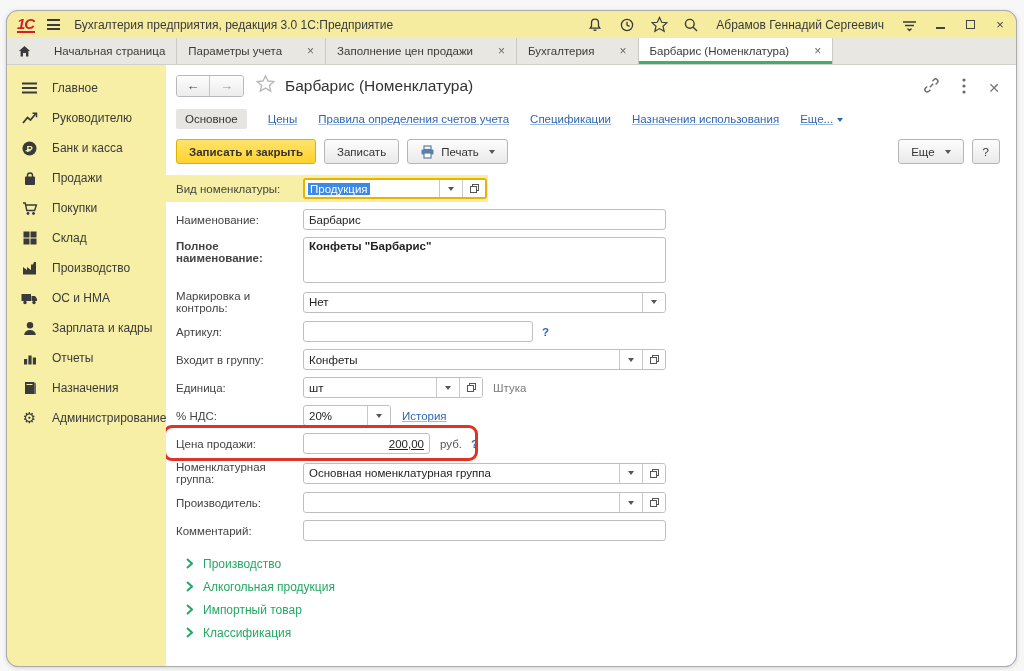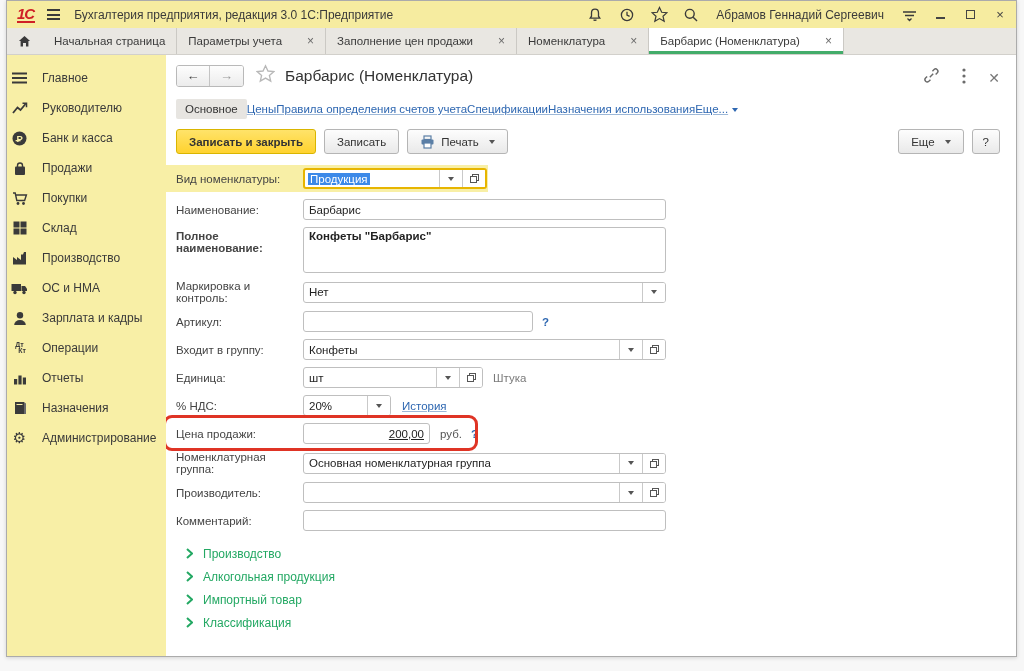--- a/index.html
+++ b/index.html
@@ -1,20 +1,20 @@
 <!DOCTYPE html>
 <html><head>
 <meta charset="utf-8">
 <style>
   * { box-sizing: border-box; margin: 0; padding: 0; }
   html,body { width:1024px; height:671px; overflow:hidden; }
   body { font-family:"Liberation Sans", sans-serif; background:#f7f7f7; position:relative; }
 
-  .window { position:absolute; left:6px; top:0; width:1011px; height:657px;
-    border:1px solid #ababab; border-radius:0; background:#8b5cf6; overflow:hidden;
+  .window { position:absolute; left:6px; top:10px; width:1011px; height:657px;
+    border:1px solid #ababab; border-radius:12px; background:#8b5cf6; overflow:hidden;
     box-shadow:0 1px 4px rgba(0,0,0,.15); display:flex; flex-direction:column; }
 
   
   .titlebar { height:27px; background:#f6eca0; display:flex; align-items:center; flex-shrink:0; padding:0 8px 0 10px; }
   .logo-1c { color:#cf2026; font-weight:bold; font-style:italic; font-size:15px; letter-spacing:-1px;
     border-bottom:2px solid #cf2026; line-height:14px; padding:0 1px 0 0; margin-right:12px; }
   .burger { display:flex; flex-direction:column; gap:2.5px; margin-right:14px; cursor:pointer; }
   .burger i { display:block; width:13px; height:2px; background:#3a3a3a; }
   .app-title { font-size:12px; color:#3a3a3a; }
   .tb-right { margin-left:auto; display:flex; align-items:center; gap:14px; }
@@ -29,21 +29,21 @@
   .tabbar { height:27px; background:#e9e7e2; display:flex; flex-shrink:0; border-bottom:1px solid #d2d0cb; }
   .tab { display:flex; align-items:center; gap:23px; padding:0 11px; font-size:11.5px; color:#3a3a3a;
     border-right:1px solid #cbc9c4; cursor:pointer; position:relative; white-space:nowrap; }
   .tab-close { color:#6b6b6b; font-size:12px; cursor:pointer; margin-left:2px; }
   .tab.active { background:#fff; }
   .tab.active::after { content:""; position:absolute; left:0; right:0; bottom:0; height:3px; background:#43ac6a; }
 
   
   .appbody { flex:1; display:flex; min-height:0; }
   .sidebar { width:159px; background:#f8efa6; flex-shrink:0; padding-top:8px; }
-  .side-item { height:30px; display:flex; align-items:center; padding-left:4px; gap:14px; cursor:pointer; font-size:12px; color:#3a3a3a; }
+  .side-item { height:30px; display:flex; align-items:center; padding-left:14px; gap:14px; cursor:pointer; font-size:12px; color:#3a3a3a; }
   .side-ico { width:17px; height:16px; display:flex; align-items:center; justify-content:center; flex-shrink:0; }
   .side-ico svg { display:block; }
   .dtkt { display:flex; flex-direction:column; font-size:7px; font-weight:bold; color:#3a3a3a; line-height:6.5px; }
   .dtkt i:last-child { font-style:normal; margin-left:5px; }
   .dtkt i { font-style:normal; }
   .gear-glyph { font-family:"DejaVu Sans", sans-serif; font-size:15px; color:#3a3a3a; line-height:16px; }
 
   .main { flex:1; background:#fff; position:relative; overflow:hidden; }
 
   
@@ -53,21 +53,21 @@
     background:linear-gradient(#fdfdfd,#ececec); font-size:13px; cursor:pointer; }
   .navgrp .nbtn:first-child { border-right:1px solid #c4c4c4; color:#444; }
   .navgrp .nbtn:last-child { color:#999; }
   .fav-star { margin:0 10px 0 12px; cursor:pointer; }
   .page-title { font-size:15.5px; color:#333; }
   .head-icons { position:absolute; top:12px; right:16px; display:flex; align-items:center; gap:22px; }
   .head-icons > * { cursor:pointer; }
   .hi-close { color:#777; font-size:14px; }
 
   
-  .linknav { display:flex; align-items:center; padding:12px 10px 0 10px; font-size:11.5px; }
+  .linknav { display:flex; align-items:center; gap:21px; padding:12px 10px 0 10px; font-size:11.5px; }
   .linknav .pill { background:#e7e5e1; border-radius:2px; padding:4px 9px; color:#333; cursor:pointer; }
   .lnk { color:#2e67b1; text-decoration:underline; text-decoration-color:#9db8d8; cursor:pointer; }
   .caret { display:inline-block; width:0; height:0; border-left:3.5px solid transparent; border-right:3.5px solid transparent; border-top:4px solid #555; margin-left:4px; vertical-align:middle; }
   .caret.blue { border-top-color:#2e67b1; }
 
   
   .toolbar { display:flex; align-items:center; gap:8px; padding:10px 10px 0 10px; position:relative; }
   .btn { height:25px; display:inline-flex; align-items:center; gap:6px; padding:0 12px; font-size:11.5px; color:#333;
     border:1px solid #b5b5b5; border-radius:3px; background:linear-gradient(#fdfdfd,#e9e9e9); cursor:pointer; }
   .btn.primary { background:linear-gradient(#ffe36a,#ffd22e); border-color:#d9b500; font-weight:bold; }
@@ -171,21 +171,21 @@
     </div>
     <div class="tab">
       <span>Параметры учета</span>
       <span class="tab-close">×</span>
     </div>
     <div class="tab">
       <span>Заполнение цен продажи</span>
       <span class="tab-close">×</span>
     </div>
     <div class="tab">
-      <span>Номенклатура</span>
+      <span>Бухгалтерия</span>
       <span class="tab-close">×</span>
     </div>
     <div class="tab active">
       <span>Барбарис (Номенклатура)</span>
       <span class="tab-close">×</span>
     </div>
   </div>
 
   <div class="appbody">
 
@@ -269,27 +269,20 @@
           <span>ОС и НМА</span>
       </div>
       <div class="side-item">
         <span class="side-ico">
           <svg width="14" height="15" viewBox="0 0 14 15" fill="#3a3a3a">
               <circle cx="7" cy="4.2" r="3.2"></circle>
               <path d="M1.2 14 a5.8 5 0 0 1 11.6 0 z"></path>
             </svg>
         </span>
           <span>Зарплата и кадры</span>
-      </div>
-      <div class="side-item">
-        <span class="side-ico dtkt">
-          <i>Дт</i>
-            <i>Кт</i>
-        </span>
-          <span>Операции</span>
       </div>
       <div class="side-item">
         <span class="side-ico">
           <svg width="14" height="14" viewBox="0 0 14 14" fill="#3a3a3a">
               <rect x="1" y="8" width="3.2" height="5.5"></rect>
               <rect x="5.4" y="4.5" width="3.2" height="9"></rect>
               <rect x="9.8" y="6.5" width="3.2" height="7"></rect>
             </svg>
         </span>
           <span>Отчеты</span>

